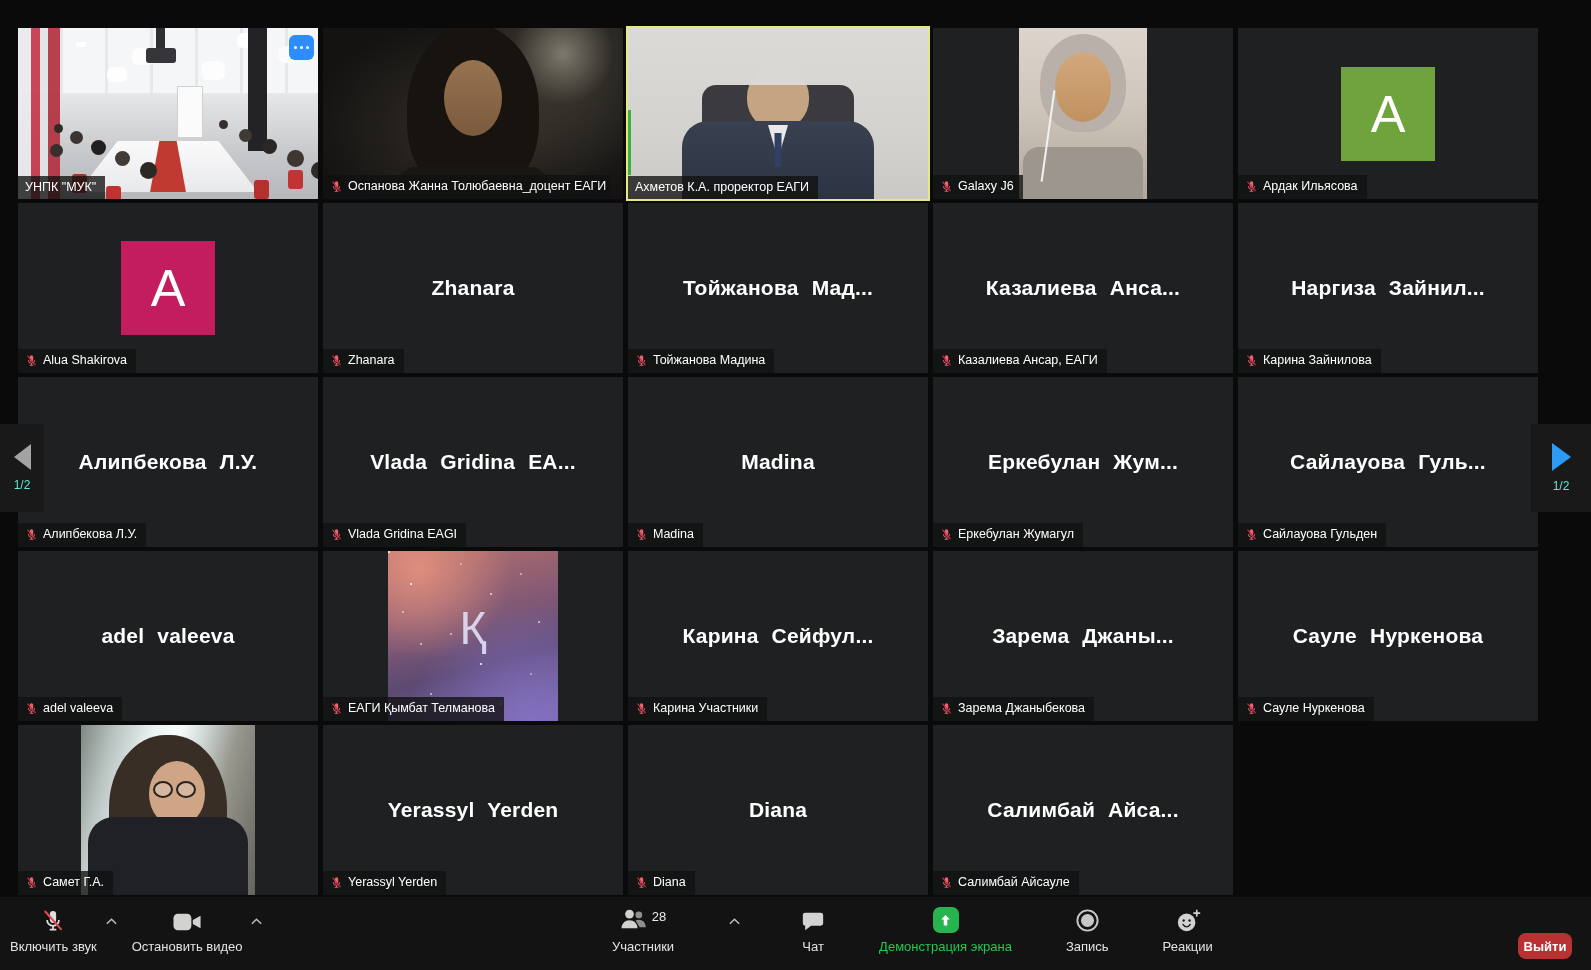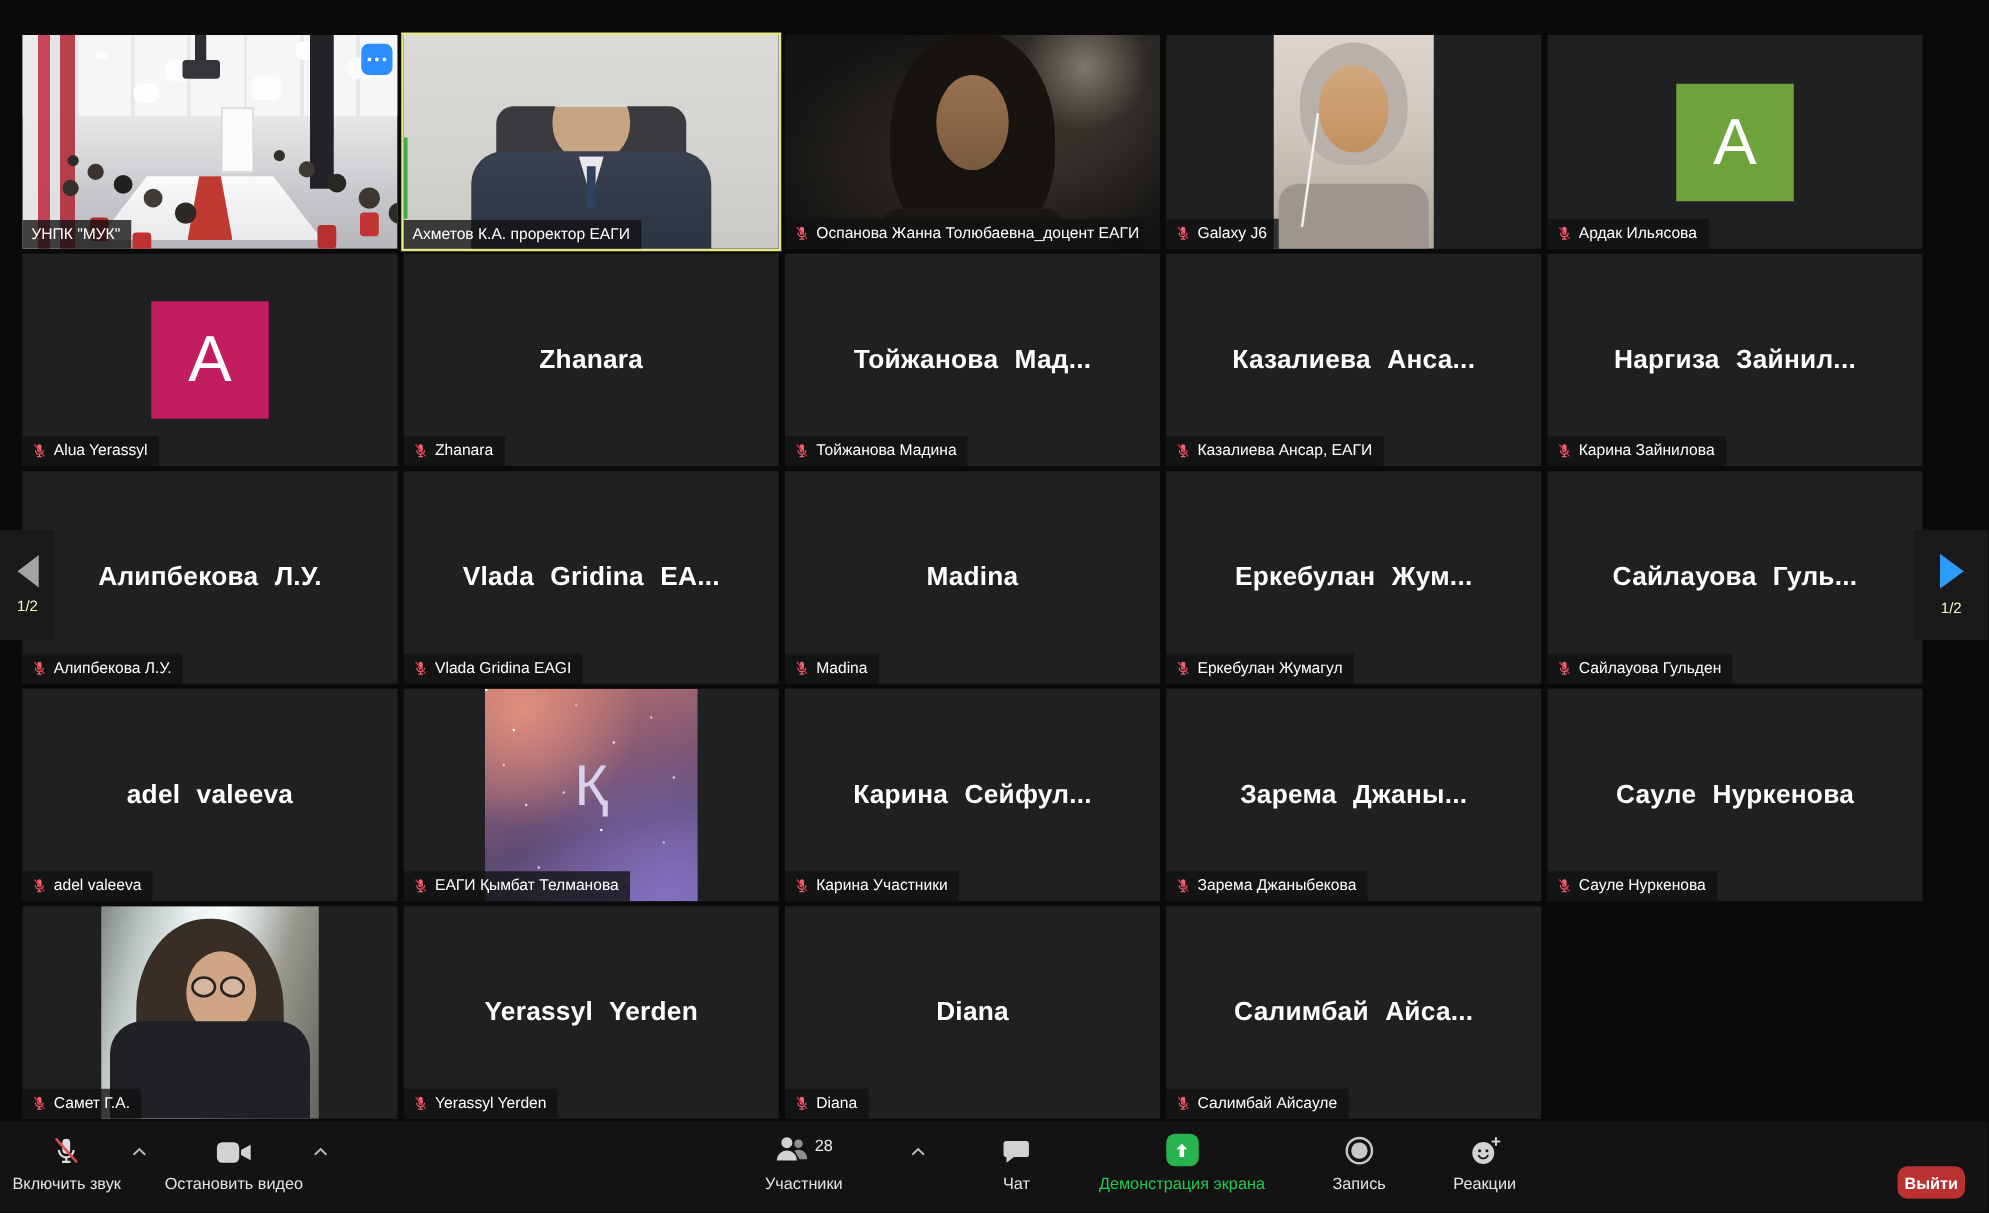--- a/index.html
+++ b/index.html
@@ -131,21 +131,21 @@
     width:56px; height:66px; border-radius:50%; background:#cfa586; }
   .sf-gl1,.sf-gl2 { position:absolute; top:56px; width:20px; height:17px; border-radius:50%;
     border:2.5px solid #26221e; background:rgba(230,235,235,.25); }
   .sf-gl1 { left:72px; } .sf-gl2 { left:95px; }
   .sf-body { position:absolute; left:50%; bottom:0; transform:translateX(-50%);
     width:160px; height:78px; background:#1f2126; border-radius:26px 26px 0 0; }
 
   
   .page-nav { position:absolute; display:flex; flex-direction:column; align-items:center;
     justify-content:center; gap:8px; background:#191919; cursor:pointer; z-index:8; }
-  .page-nav .pg { color:#fef9c3; font-size:12px; }
+  .page-nav .pg { color:#5eead4; font-size:12px; }
   .nav-left { left:0; top:424px; width:44px; height:88px; }
   .nav-right { right:0; top:424px; width:60px; height:88px; }
   .tri-left { width:0; height:0; border-top:13px solid transparent; border-bottom:13px solid transparent; border-right:17px solid #a3a3a3; }
   .tri-right { width:0; height:0; border-top:14px solid transparent; border-bottom:14px solid transparent; border-left:19px solid #2d9bf5; }
 
   
   .toolbar { position:absolute; left:0; right:0; bottom:0; height:73px; background:#131314; z-index:10; }
   .tb-left { position:absolute; left:6px; top:10px; display:flex; align-items:flex-start; }
   .tb-center { position:absolute; left:608px; top:10px; display:flex; align-items:flex-start; gap:46px; }
   .tb-item { display:flex; flex-direction:column; align-items:center; gap:6px;
@@ -182,49 +182,49 @@
       </div>
       <div class="more-btn">
         <span></span>
         <span></span>
         <span></span>
       </div>
       <div class="tile-label">
         <span>УНПК "МУК"</span>
       </div>
     </div>
+    <div class="tile">
+      <div class="sc darkp">
+        <div class="dp-hair"></div>
+        <div class="dp-face"></div>
+        <div class="dp-body"></div>
+      </div>
+      <div class="tile-label">
+        <svg viewBox="0 0 24 24" width="13" height="13" style="flex:none">
+          <path d="M12 2.5a3.2 3.2 0 0 1 3.2 3.2v5.6a3.2 3.2 0 0 1-6.4 0V5.7A3.2 3.2 0 0 1 12 2.5z" fill="#ee6272"></path>
+          <path d="M6.2 11.4a5.8 5.8 0 0 0 11.6 0" fill="none" stroke="#ee6272" stroke-width="1.8"></path>
+          <path d="M12 17.2v3M8.5 20.8h7" stroke="#ee6272" stroke-width="1.8"></path>
+          <path d="M4.5 3l15 17.5" stroke="#c9303e" stroke-width="2.2"></path>
+        </svg>
+        <span>Оспанова Жанна Толюбаевна_доцент ЕАГИ</span>
+      </div>
+    </div>
     <div class="tile active">
       <div class="sc officeman">
         <div class="om-chair"></div>
         <div class="om-head"></div>
         <div class="om-suit"></div>
         <div class="om-shirt"></div>
         <div class="om-tie"></div>
       </div>
       <div class="tile-label">
         <span>Ахметов К.А. проректор ЕАГИ</span>
       </div>
     </div>
     <div class="tile">
-      <div class="sc darkp">
-        <div class="dp-hair"></div>
-        <div class="dp-face"></div>
-        <div class="dp-body"></div>
-      </div>
-      <div class="tile-label">
-        <svg viewBox="0 0 24 24" width="13" height="13" style="flex:none">
-          <path d="M12 2.5a3.2 3.2 0 0 1 3.2 3.2v5.6a3.2 3.2 0 0 1-6.4 0V5.7A3.2 3.2 0 0 1 12 2.5z" fill="#ee6272"></path>
-          <path d="M6.2 11.4a5.8 5.8 0 0 0 11.6 0" fill="none" stroke="#ee6272" stroke-width="1.8"></path>
-          <path d="M12 17.2v3M8.5 20.8h7" stroke="#ee6272" stroke-width="1.8"></path>
-          <path d="M4.5 3l15 17.5" stroke="#c9303e" stroke-width="2.2"></path>
-        </svg>
-        <span>Оспанова Жанна Толюбаевна_доцент ЕАГИ</span>
-      </div>
-    </div>
-    <div class="tile">
       <div class="sc pillarbox">
         <div class="pillar hs">
           <div class="hs-scarf"></div>
           <div class="hs-face"></div>
           <div class="hs-body"></div>
           <div class="hs-wire"></div>
         </div>
       </div>
       <div class="tile-label">
         <svg viewBox="0 0 24 24" width="13" height="13" style="flex:none">
@@ -254,21 +254,21 @@
       <div class="avatar" style="background:#c21d5f">
         <span>A</span>
       </div>
       <div class="tile-label">
         <svg viewBox="0 0 24 24" width="13" height="13" style="flex:none">
           <path d="M12 2.5a3.2 3.2 0 0 1 3.2 3.2v5.6a3.2 3.2 0 0 1-6.4 0V5.7A3.2 3.2 0 0 1 12 2.5z" fill="#ee6272"></path>
           <path d="M6.2 11.4a5.8 5.8 0 0 0 11.6 0" fill="none" stroke="#ee6272" stroke-width="1.8"></path>
           <path d="M12 17.2v3M8.5 20.8h7" stroke="#ee6272" stroke-width="1.8"></path>
           <path d="M4.5 3l15 17.5" stroke="#c9303e" stroke-width="2.2"></path>
         </svg>
-        <span>Alua Yerassyl</span>
+        <span>Alua Shakirova</span>
       </div>
     </div>
     <div class="tile">
       <div class="center-name">Zhanara</div>
       <div class="tile-label">
         <svg viewBox="0 0 24 24" width="13" height="13" style="flex:none">
           <path d="M12 2.5a3.2 3.2 0 0 1 3.2 3.2v5.6a3.2 3.2 0 0 1-6.4 0V5.7A3.2 3.2 0 0 1 12 2.5z" fill="#ee6272"></path>
           <path d="M6.2 11.4a5.8 5.8 0 0 0 11.6 0" fill="none" stroke="#ee6272" stroke-width="1.8"></path>
           <path d="M12 17.2v3M8.5 20.8h7" stroke="#ee6272" stroke-width="1.8"></path>
           <path d="M4.5 3l15 17.5" stroke="#c9303e" stroke-width="2.2"></path>

